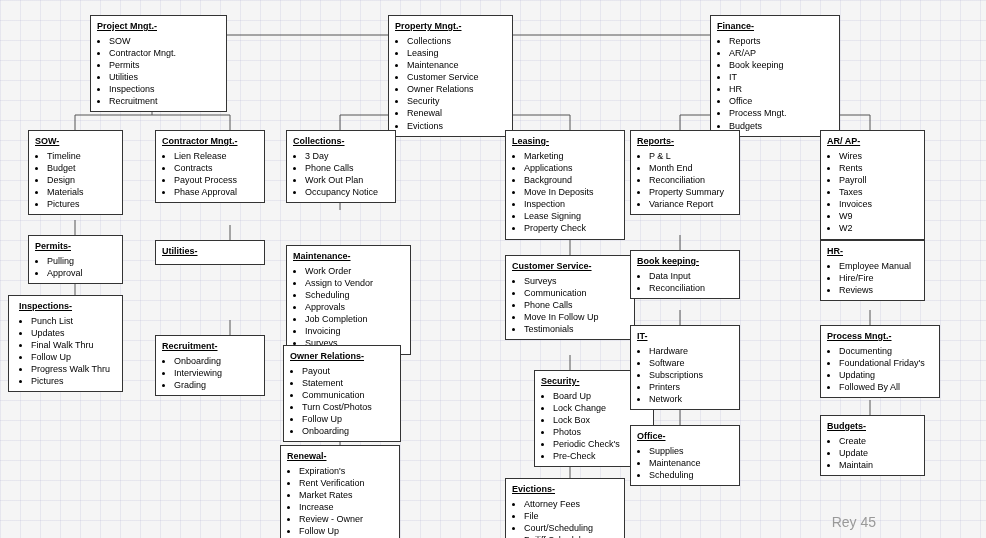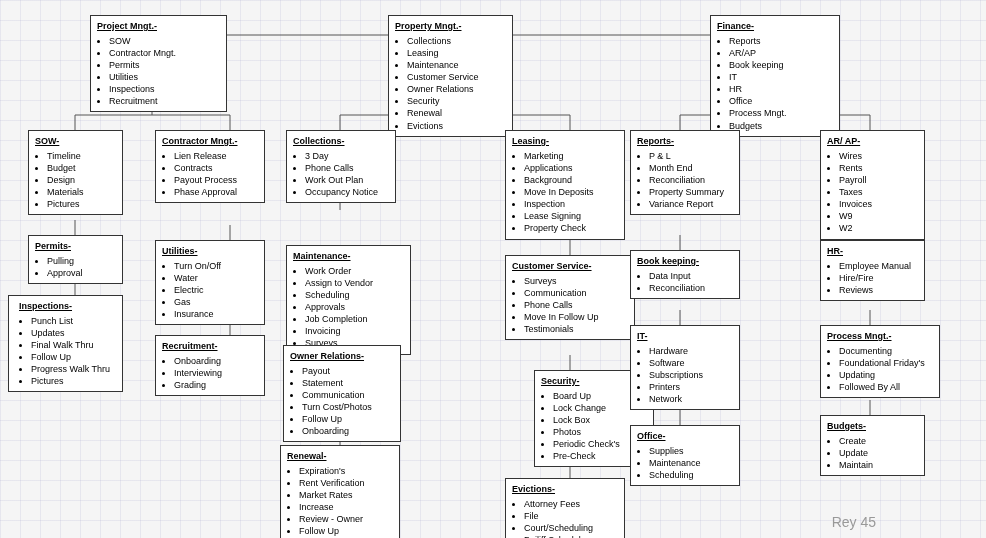--- a/index.html
+++ b/index.html
@@ -178,27 +178,20 @@
   <div class="org-box" style="left:28px; top:235px; width:95px;">
     <span class="title">Permits-</span>
     <ul>
       <li>Pulling</li>
       <li>Approval</li>
     </ul>
   </div>
 
   <div class="org-box" style="left:155px; top:240px; width:110px;">
     <span class="title">Utilities-</span>
-    <ul>
-      <li>Turn On/Off</li>
-      <li>Water</li>
-      <li>Electric</li>
-      <li>Gas</li>
-      <li>Insurance</li>
-    </ul>
   </div>
 
   <div class="org-box" style="left:8px; top:295px; width:115px;padding-left:10px;">
     <span class="title">Inspections-</span>
     <ul>
       <li>Punch List</li>
       <li>Updates</li>
       <li>Final Walk Thru</li>
       <li>Follow Up</li>
       <li>Progress Walk Thru</li>

